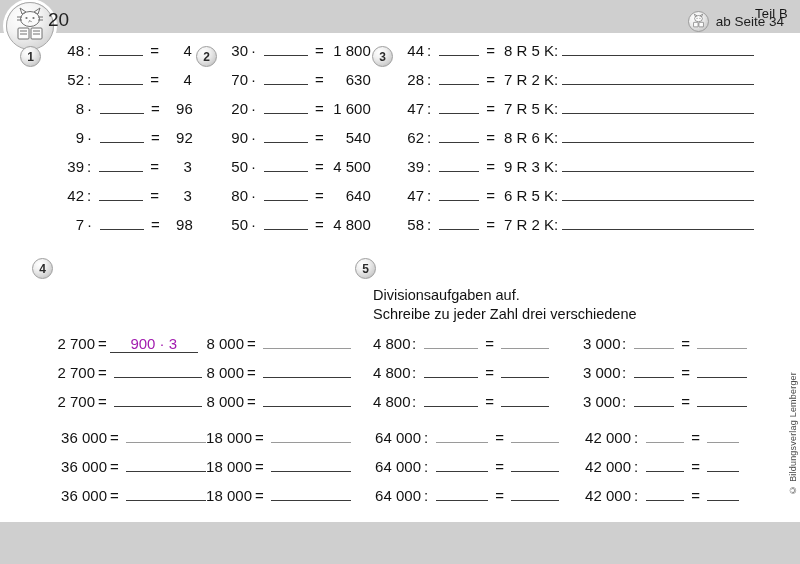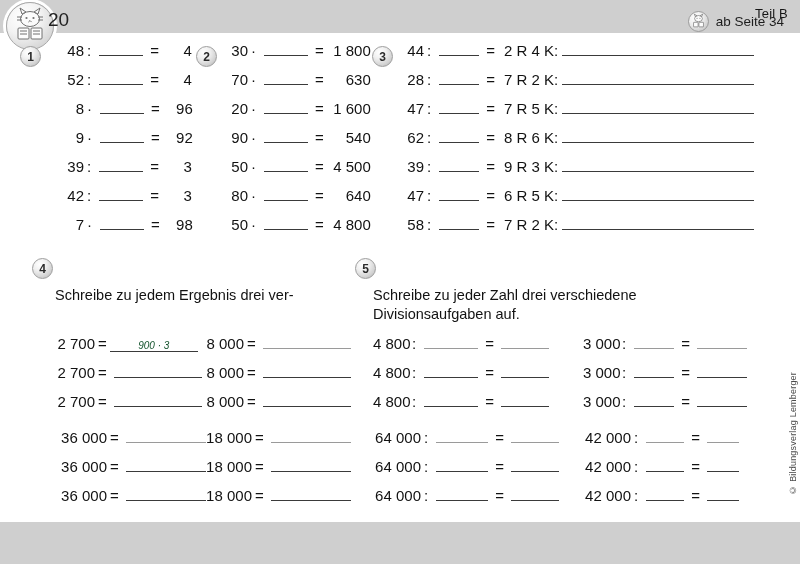--- a/index.html
+++ b/index.html
@@ -119,23 +119,22 @@
     font-size: 14.5px;
     line-height: 19px;
     color: #121212;
   }
 
   
   .filled {
     display: inline-block;
     border-bottom: 1.6px solid #3a3a3a;
     text-align: center;
-    font-size: 10px;
-    color: #14532d;
-    font-style: italic;
+    font-size: 15px;
+    color: #a21caf;
   }
 
   
   .footer-band {
     position: absolute;
     left: 0;
     bottom: 0;
     width: 800px;
     height: 42px;
     background: #cfcfcf;
@@ -335,21 +334,21 @@
   <div class="bullet-abs" style="left:372px; top:46px;">
     <span class="num">3</span>
   </div>
   <div class="task-col" style="left:402px; top:42px;">
 
     <div class="row">
       <span class="lhs" style="width:22px">44</span>
       <span class="op">:</span>
       <span class="blank" style="width:40px"></span>
       <span class="eq">=</span>
-      <span class="res" style="width:42px">2 R 4</span>
+      <span class="res" style="width:42px">8 R 5</span>
       <span style="margin-left:4px">K:</span>
       <span class="blank" style="width:192px"></span>
     </div>
 
     <div class="row">
       <span class="lhs" style="width:22px">28</span>
       <span class="op">:</span>
       <span class="blank" style="width:40px"></span>
       <span class="eq">=</span>
       <span class="res" style="width:42px">7 R 2</span>
@@ -405,21 +404,20 @@
       <span class="res" style="width:42px">7 R 2</span>
       <span style="margin-left:4px">K:</span>
       <span class="blank" style="width:192px"></span>
     </div>
   </div>
 
   <div class="bullet-abs" style="left:32px; top:258px;">
     <span class="num">4</span>
   </div>
   <div class="instr" style="position:absolute; left:55px; top:286px; width:300px;">
-    <div>Schreibe zu jedem Ergebnis drei ver-</div>
   </div>
 
   <div class="task-col" style="left:55px; top:335px;">
     <div class="row">
       <span class="lhs" style="width:40px">2 700</span>
       <span class="eq">=</span>
       <span class="filled" style="width:88px">900 · 3</span>
     </div>
     <div class="row">
       <span class="lhs" style="width:40px">2 700</span>
@@ -484,22 +482,22 @@
       <span class="lhs" style="width:52px">18 000</span>
       <span class="eq">=</span>
       <span class="blank" style="width:80px"></span>
     </div>
   </div>
 
   <div class="bullet-abs" style="left:355px; top:258px;">
     <span class="num">5</span>
   </div>
   <div class="instr" style="position:absolute; left:373px; top:286px; width:340px;">
+    <div>Divisionsaufgaben auf.</div>
     <div>Schreibe zu jeder Zahl drei verschiedene</div>
-    <div>Divisionsaufgaben auf.</div>
   </div>
 
   <div class="task-col" style="left:373px; top:335px;">
     <div class="row">
       <span class="lhs" style="width:36px">4 800</span>
       <span class="op">:</span>
       <span class="blank faint" style="width:54px"></span>
       <span class="eq">=</span>
       <span class="blank faint" style="width:48px"></span>
     </div>

